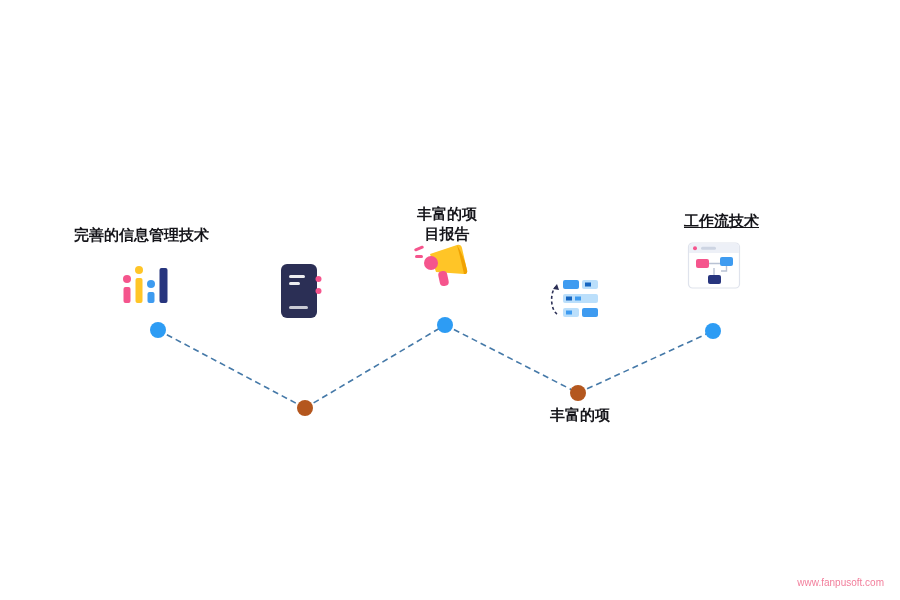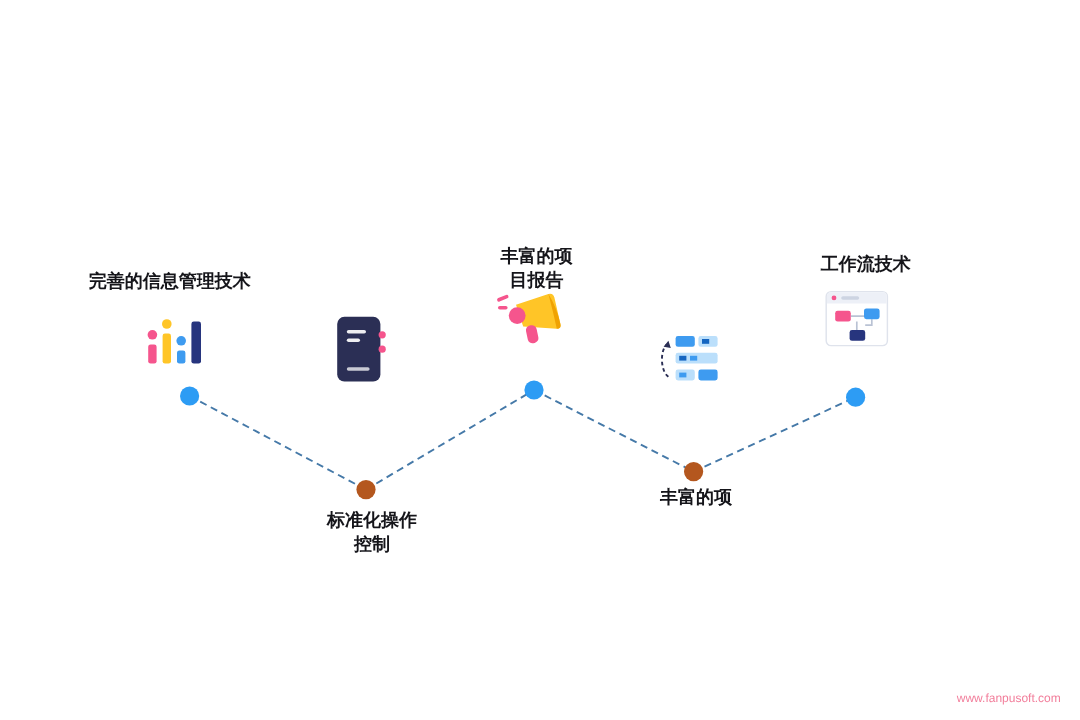--- a/index.html
+++ b/index.html
@@ -81,22 +81,20 @@
   </svg>
 
   <svg class="icon" style="left:278px; top:261px;" width="46" height="60" viewBox="0 0 46 60">
     <rect class="f-nbnavy" x="3" y="3" width="36" height="54" rx="6"></rect>
     <rect class="f-white" x="11" y="14" width="16" height="3" rx="1.5" opacity="0.92"></rect>
     <rect class="f-white" x="11" y="21" width="11" height="3" rx="1.5" opacity="0.92"></rect>
     <rect class="f-white" x="11" y="45" width="19" height="3" rx="1.5" opacity="0.75"></rect>
     <circle class="f-pink" cx="40.5" cy="18" r="3"></circle>
     <circle class="f-pink" cx="40.5" cy="30" r="3"></circle>
   </svg>
-  <div class="node-label center" style="left:245px; top:424px; width:130px;">标准化操作
-控制</div>
 
   <div class="node-label center" style="left:392px; top:204px; width:110px;">丰富的项
 目报告</div>
   <svg class="icon" style="left:412px; top:240px;" width="58" height="52" viewBox="0 0 58 52">
     <rect class="f-pink" x="2" y="7" width="10" height="3" rx="1.5" transform="rotate(-22 7 8.5)"></rect>
     <rect class="f-pink" x="3" y="15" width="8" height="3" rx="1.5"></rect>
     <path class="f-yellow" d="M18 14 L45 5 Q49 4 50 8 L55 30 Q56 34 52 34 L24 32 Z"></path>
     <path class="f-yellow2" d="M45 5 Q52 16 55 30 Q56 34 52 34 Q49 20 45 5 Z"></path>
     <circle class="f-pink" cx="19" cy="23" r="7"></circle>
     <rect class="f-pink" x="27" y="31" width="9" height="15" rx="4" transform="rotate(-12 31.5 38.5)"></rect>
@@ -110,21 +108,21 @@
     <rect class="f-kdark" x="40" y="6.5" width="6" height="4"></rect>
     <rect class="f-klight" x="18" y="18" width="35" height="9" rx="2"></rect>
     <rect class="f-kdark" x="21" y="20.5" width="6" height="4"></rect>
     <rect class="f-kmid" x="30" y="20.5" width="6" height="4"></rect>
     <rect class="f-klight" x="18" y="32" width="16" height="9" rx="2"></rect>
     <rect class="f-kmid" x="21" y="34.5" width="6" height="4"></rect>
     <rect class="f-kmid" x="37" y="32" width="16" height="9" rx="2"></rect>
   </svg>
   <div class="node-label" style="left:550px; top:405px;">丰富的项</div>
 
-  <div class="node-label" style="left:684px; top:211px;">工作流技术</div>
+  <div class="node-label" style="left:684px; top:211px;text-decoration:underline;">工作流技术</div>
   <svg class="icon" style="left:687px; top:240px;" width="54" height="52" viewBox="0 0 54 52">
     <rect class="win-frame" x="1.5" y="3" width="51" height="45" rx="4"></rect>
     <path class="f-winbar" d="M5.5 3.6 H48.5 Q51.9 3.6 51.9 7 V13 H2.1 V7 Q2.1 3.6 5.5 3.6 Z"></path>
     <circle class="f-pink" cx="8" cy="8.3" r="2"></circle>
     <rect class="f-graybar" x="14" y="6.8" width="15" height="3" rx="1.5"></rect>
     <path class="s-flow" d="M22 23.5 H33 M27 28 V35 M39.5 26 V31 H34"></path>
     <rect class="f-pink" x="9" y="19" width="13" height="9" rx="2"></rect>
     <rect class="f-kmid" x="33" y="17" width="13" height="9" rx="2"></rect>
     <rect class="f-navy" x="21" y="35" width="13" height="9" rx="2"></rect>
   </svg>

